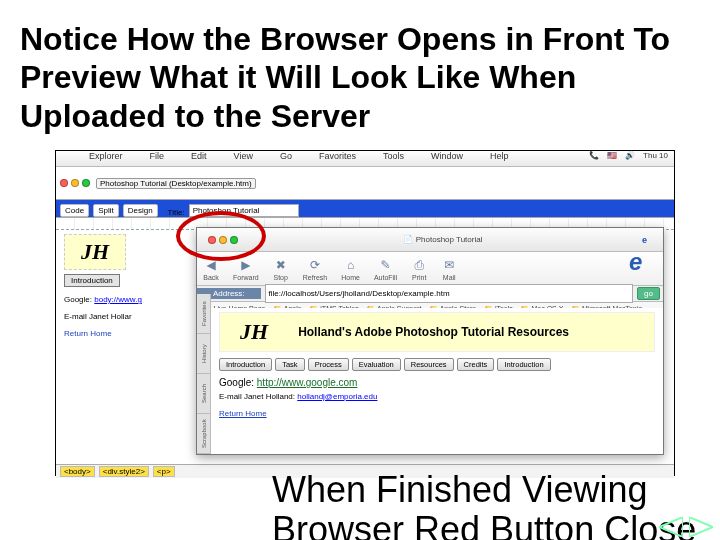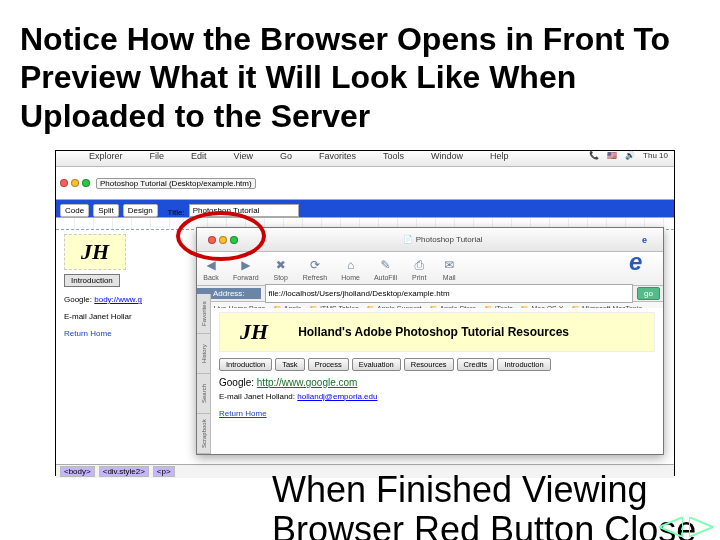--- a/index.html
+++ b/index.html
@@ -22,21 +22,21 @@
   .dw-btn { border: 1px solid #bbb; border-radius: 2px; padding: 1px 4px; background: #fff; font-size: 8px; }
   .dw-title-field { border: 1px solid #aaa; height: 13px; width: 110px; font-size: 8px; padding: 0 3px; background: #fff; }
   .ruler { height: 12px; border-bottom: 1px dashed #8aa; background: repeating-linear-gradient(90deg,#fff,#fff 18px,#eee 18px,#eee 19px); font-size: 6px; color: #888; padding-left: 4px; }
   .bg-body { position: relative; padding: 4px 8px; font-size: 9px; height: 248px; background: #fff; }
   .jh-logo { font-family: "Brush Script MT","Comic Sans MS",cursive; font-weight: bold; font-size: 22px; display: inline-block; padding: 2px 12px; border: none; font-style: italic; }
   .bg-jh-cell { display:inline-block; background:#ffffcc; border:1px dashed #ccc; padding:2px 4px; }
   .bg-tab-intro { display:inline-block; border:1px solid #777; background:#e4e4e4; font-size:8px; padding:1px 6px; margin-top:4px; }
   .bg-line { font-size:8px; margin-top:8px; }
   .bg-line a { color:#00f; text-decoration:underline; }
   .status-bg { position:absolute; left:0; bottom:0; right:0; height:14px; border-top:1px solid #aaa; font-size:8px; display:flex; align-items:center; padding:0 4px; gap:4px; background:#f3f3f3; }
-  .tag { border:1px solid #bbb; padding:0 3px; background:#c4b5fd; }
+  .tag { border:1px solid #bbb; padding:0 3px; background:#fde047; }
   
   .highlight-oval { position:absolute; width:90px; height:50px; border:4px solid #cc0000; border-radius:50%; z-index:20; pointer-events:none; }
   
   .browser { position: absolute; left: 140px; top: 76px; width: 468px; height: 228px; background: #fff; border: 1px solid #777; box-shadow: 0 3px 10px rgba(0,0,0,.35); z-index: 10; }
   .br-titlebar { height: 24px; background: linear-gradient(#fdfdfd,#e6e6e6); border-bottom: 1px solid #bbb; display: flex; align-items: center; font-size: 8px; padding: 0 11px; }
   .br-titlebar .title { flex:1; text-align:center; color:#444; }
   .br-ielogo { width:10px; height:10px; color:#1a4fbf; font-weight:bold; font-size:9px; }
   .br-toolbar { height: 34px; border-bottom: 1px solid #bbb; display: flex; align-items: center; padding: 0 6px; gap: 14px; background: linear-gradient(#fff,#f0f0f0); }
   .tb-btn { display:flex; flex-direction:column; align-items:center; font-size:7px; color:#555; gap:1px; }
   .tb-btn .ic { width:16px; height:16px; display:flex; align-items:center; justify-content:center; font-size:12px; color:#6b7fa0; }

